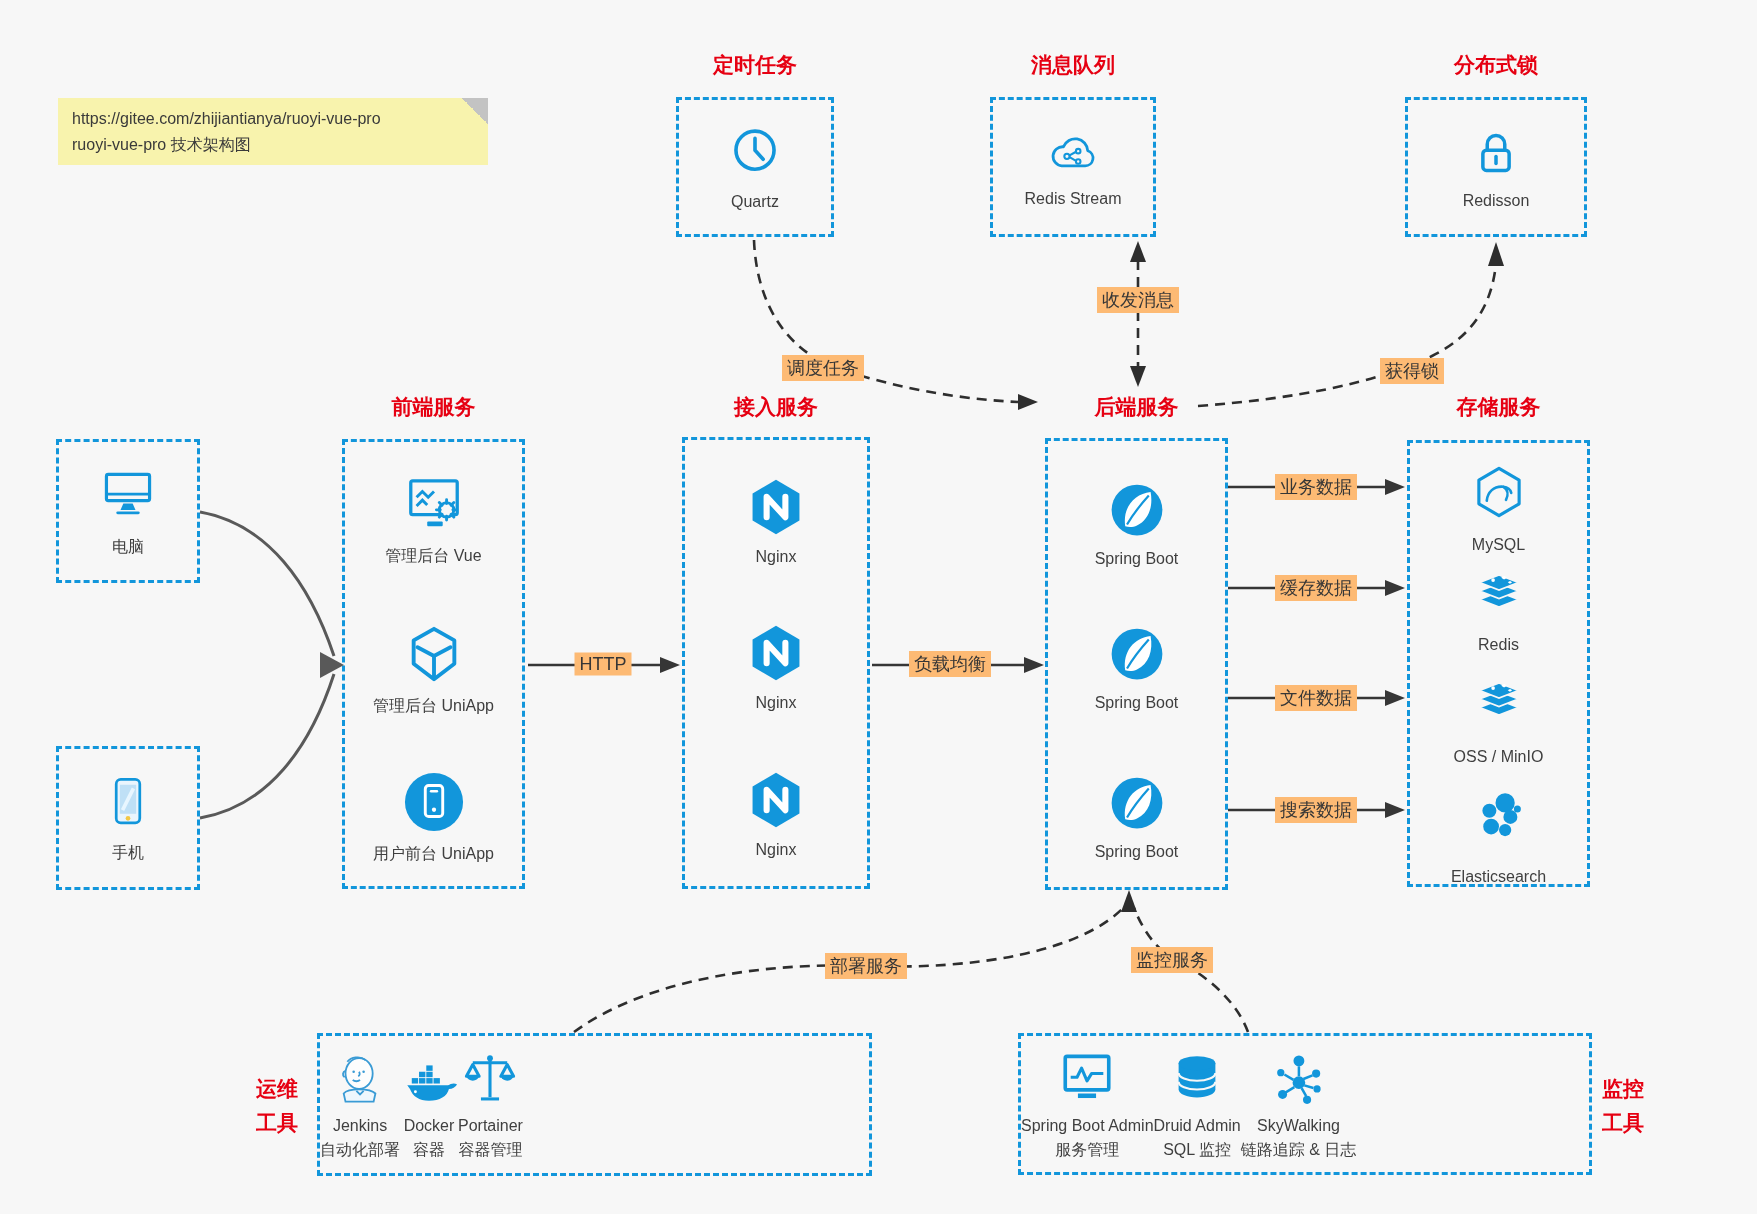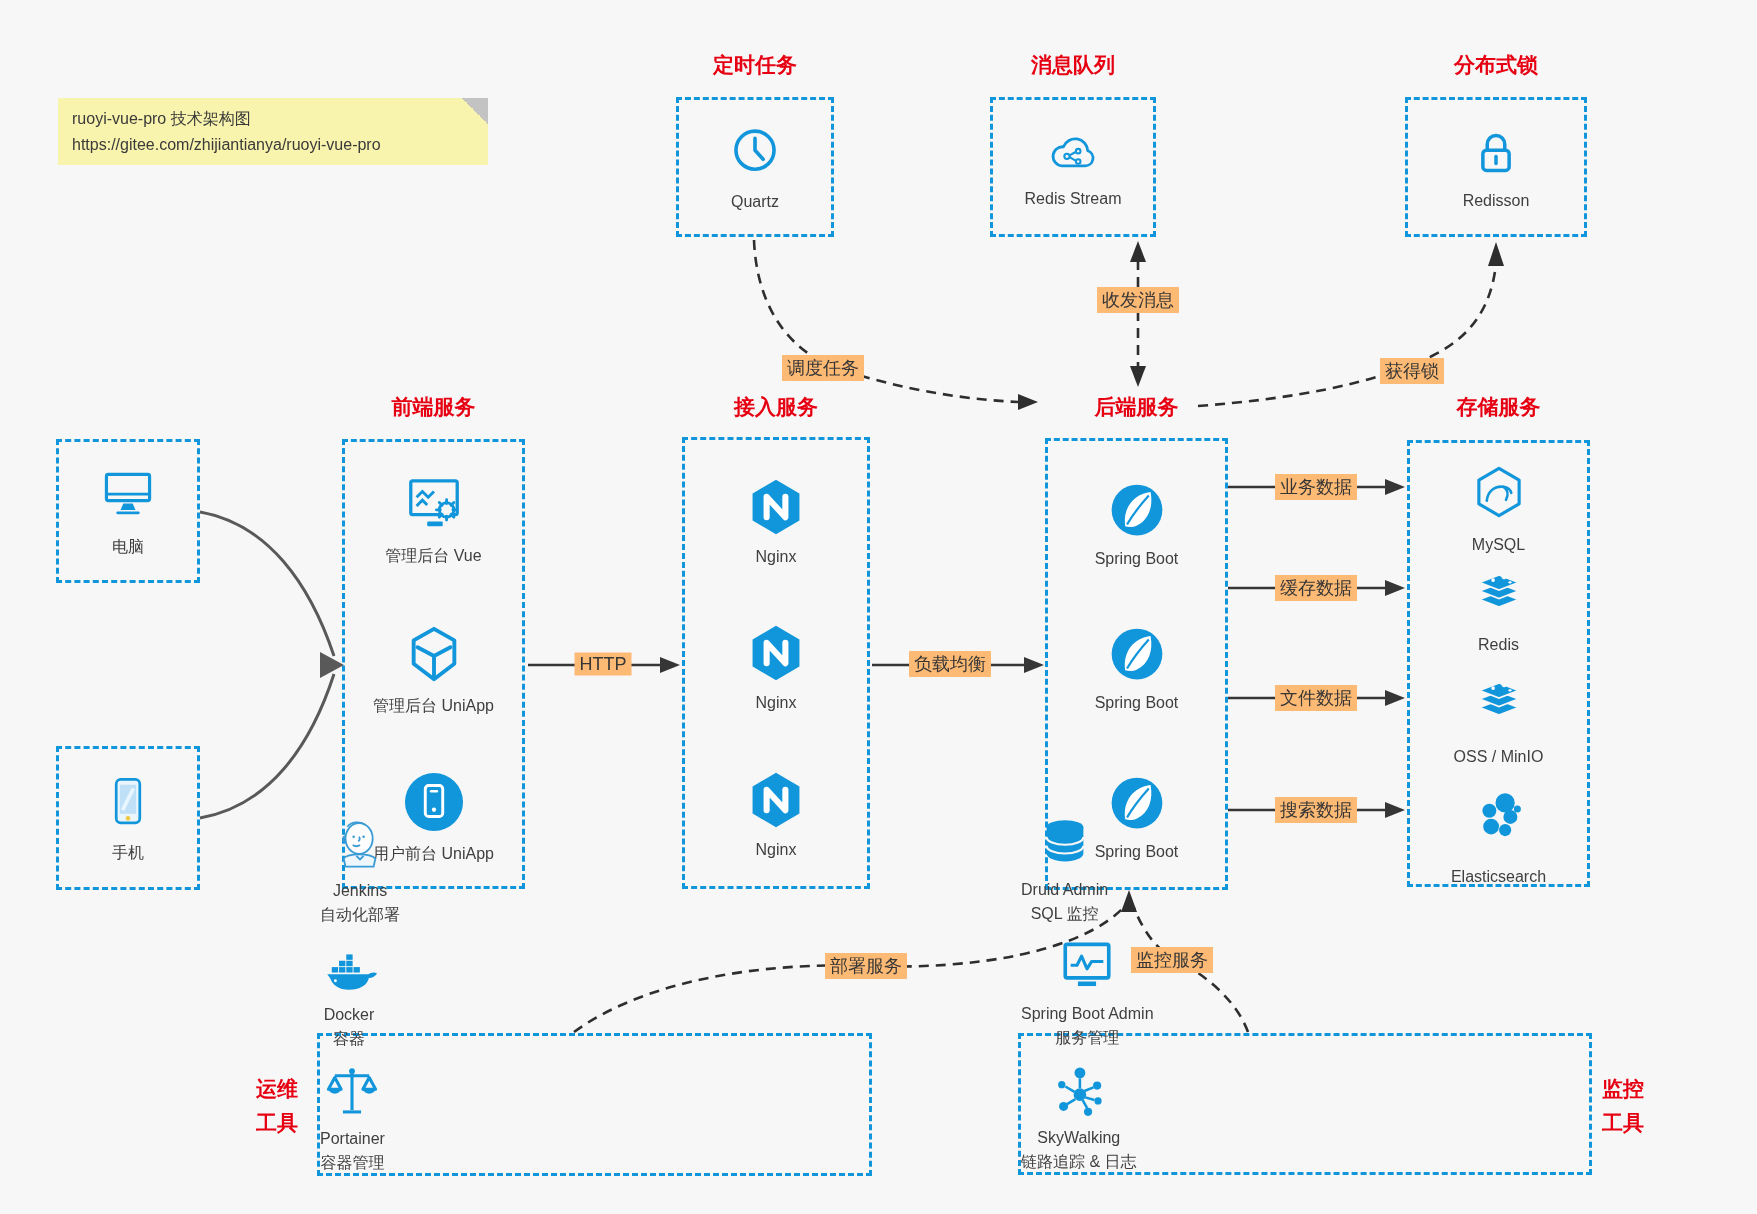--- a/index.html
+++ b/index.html
@@ -14,21 +14,21 @@
              font-size:21px;font-weight:bold;color:#e60012;white-space:nowrap;}
   .side-title{position:absolute;width:56px;font-size:21px;font-weight:bold;
               color:#e60012;line-height:34px;}
   .edge-label{position:absolute;transform:translate(-50%,-50%);background:#fdba74;padding:1px 5px;
               font-size:18px;color:#363636;white-space:nowrap;z-index:6;}
   .edges{position:absolute;left:0;top:0;z-index:5;pointer-events:none;}
   .note{position:absolute;left:58px;top:98px;width:430px;height:67px;background:#f8f3ad;
         color:#3a3a3a;font-size:16px;line-height:26px;padding:8px 0 0 14px;box-sizing:border-box;}
   .note-fold{position:absolute;top:0;right:0;width:26px;height:26px;
              background:linear-gradient(to bottom left,#c3c3c3 50%,rgba(0,0,0,0) 50%);}
-  .tools{position:absolute;display:flex;justify-content:flex-end;align-items:flex-start;box-sizing:border-box;flex-direction:column;}
+  .tools{position:absolute;display:flex;justify-content:flex-start;align-items:flex-start;box-sizing:border-box;}
   .tool-item{display:flex;flex-direction:column;align-items:center;gap:3px;padding-top:14px;}
   .tool-item .nm,.tool-item .ds{font-size:16px;color:#3f3f3f;line-height:21px;white-space:nowrap;}
   .icon{display:block;}
 </style>
 </head>
 <body>
 
 <div class="stage">
 
   <svg class="edges" width="1757" height="1214" viewBox="0 0 1757 1214">
@@ -66,22 +66,22 @@
     <g fill="#2e2e2e">
       <polygon points="1018,394 1018,410 1038,402"></polygon>
       <polygon points="1130,262 1146,262 1138,241"></polygon>
       <polygon points="1130,366 1146,366 1138,387"></polygon>
       <polygon points="1488,266 1504,266 1496,242"></polygon>
       <polygon points="1121,912 1137,912 1129,890"></polygon>
     </g>
   </svg>
 
   <div class="note">
+    <div>https://gitee.com/zhijiantianya/ruoyi-vue-pro</div>
     <div>ruoyi-vue-pro 技术架构图</div>
-    <div>https://gitee.com/zhijiantianya/ruoyi-vue-pro</div>
     <div class="note-fold"></div>
   </div>
 
   <div class="grp-title" style="left:676px;top:50px;width:158px">定时任务</div>
   <div class="dbox centerbox" style="left:676px;top:97px;width:158px;height:140px">
     <div class="vnode">
       <span class="icon">
         <svg width="58" height="58" viewBox="0 0 64 64">
             <circle cx="32" cy="30" r="21" fill="none" stroke="#1296db" stroke-width="4"></circle>
             <path d="M32 17v13l9 10" fill="none" stroke="#1296db" stroke-width="4" stroke-linecap="round" stroke-linejoin="round"></path>
@@ -376,43 +376,43 @@
           </svg>
       </span>
       <div class="nm">Portainer</div>
       <div class="ds">容器管理</div>
     </div>
   </div>
 
   <div class="dbox tools" style="left:1018px;top:1033px;width:574px;height:142px">
     <div class="tool-item">
       <span class="icon">
+        <svg width="58" height="58" viewBox="0 0 64 64">
+            <rect x="8" y="7" width="48" height="37" rx="2" fill="none" stroke="#1296db" stroke-width="4"></rect>
+            <path d="M14 30h7l5-10 6 14 5-8h13" fill="none" stroke="#1296db" stroke-width="3.4" stroke-linejoin="round"></path>
+            <rect x="22" y="48" width="20" height="5" fill="#1296db"></rect>
+          </svg>
+      </span>
+      <div class="nm">Spring Boot Admin</div>
+      <div class="ds">服务管理</div>
+    </div>
+    <div class="tool-item">
+      <span class="icon">
         <svg width="56" height="58" viewBox="0 0 64 64">
             <g fill="#1296db">
               <path d="M11 14v30c0 5 9.4 9 21 9s21-4 21-9V14z"></path>
               <ellipse cx="32" cy="14" rx="21" ry="8"></ellipse>
             </g>
             <g stroke="#f7f7f7" stroke-width="2.5" fill="none">
               <path d="M11 25c0 5 9.4 9 21 9s21-4 21-9M11 35c0 5 9.4 9 21 9s21-4 21-9"></path>
             </g>
           </svg>
       </span>
       <div class="nm">Druid Admin</div>
       <div class="ds">SQL 监控</div>
-    </div>
-    <div class="tool-item">
-      <span class="icon">
-        <svg width="58" height="58" viewBox="0 0 64 64">
-            <rect x="8" y="7" width="48" height="37" rx="2" fill="none" stroke="#1296db" stroke-width="4"></rect>
-            <path d="M14 30h7l5-10 6 14 5-8h13" fill="none" stroke="#1296db" stroke-width="3.4" stroke-linejoin="round"></path>
-            <rect x="22" y="48" width="20" height="5" fill="#1296db"></rect>
-          </svg>
-      </span>
-      <div class="nm">Spring Boot Admin</div>
-      <div class="ds">服务管理</div>
     </div>
     <div class="tool-item">
       <span class="icon">
         <svg width="58" height="58" viewBox="0 0 64 64">
             <g stroke="#1296db" stroke-width="2.8">
               <path d="M33 29V18M38 32l10-4M39 39l10 3M36 42l5 9M28 41L18 47M27 33l-10-6"></path>
             </g>
             <g fill="#1296db">
               <circle cx="33" cy="36" r="7"></circle>
               <circle cx="33" cy="12" r="6"></circle>

